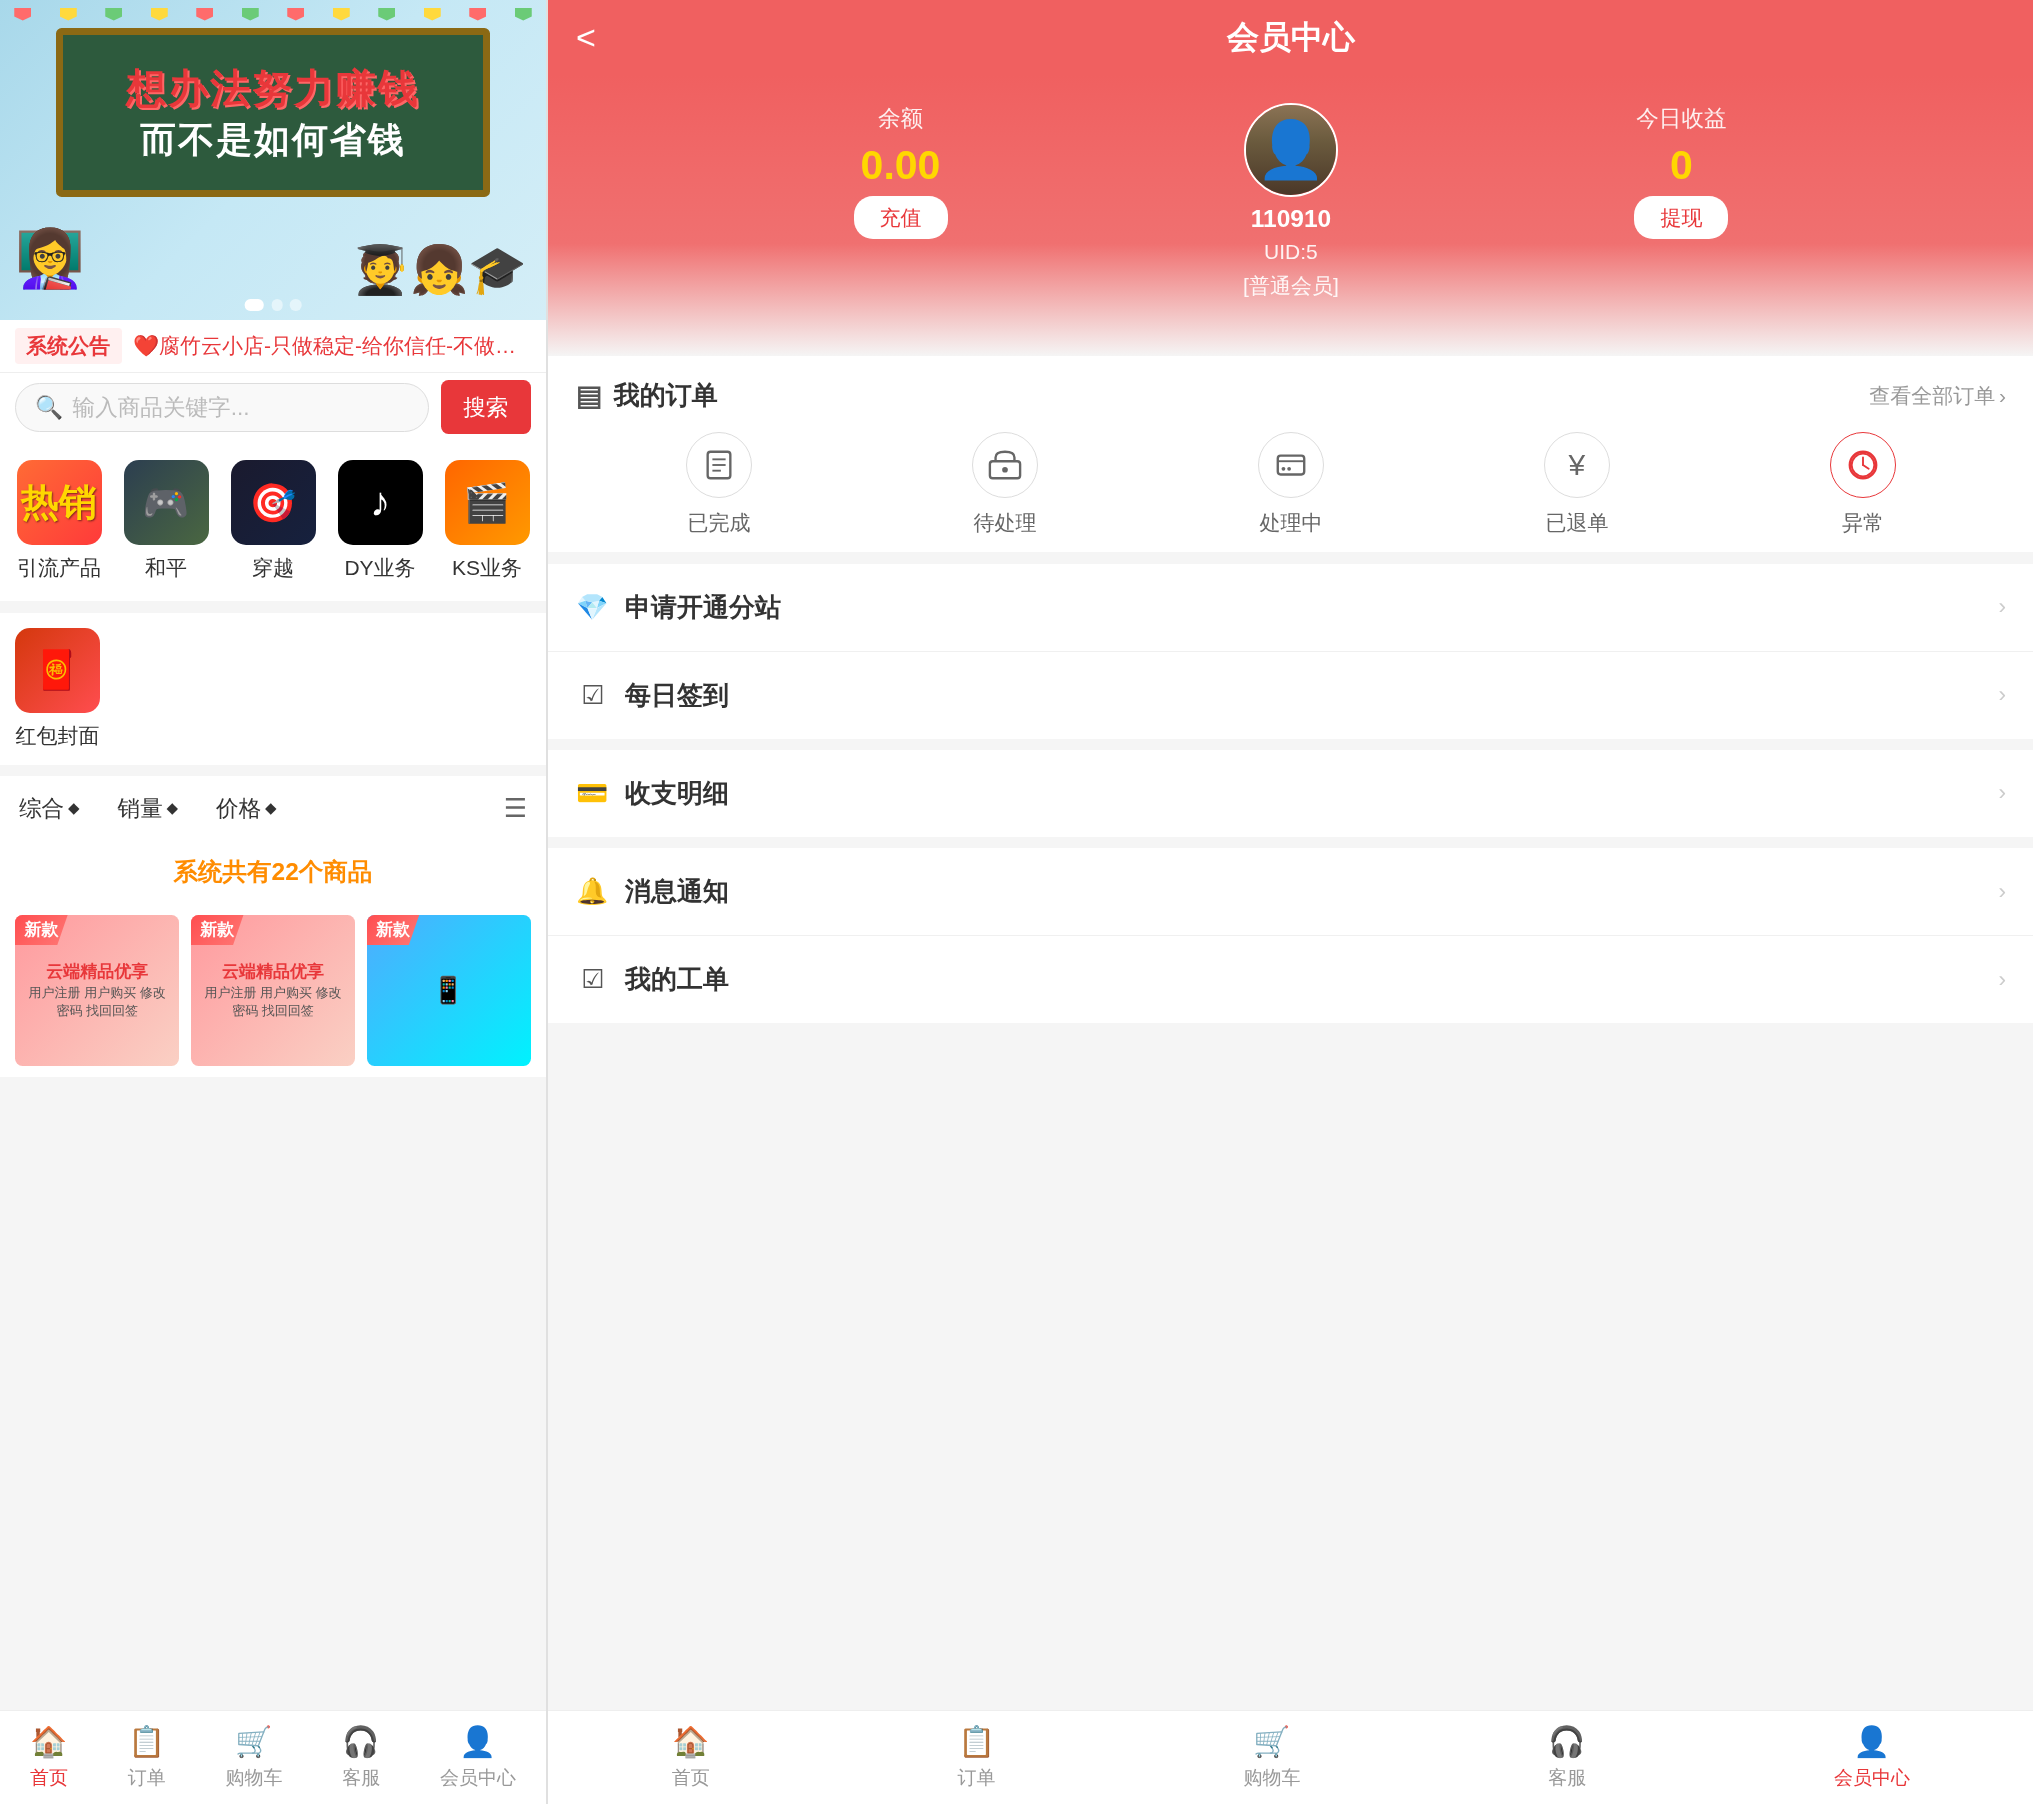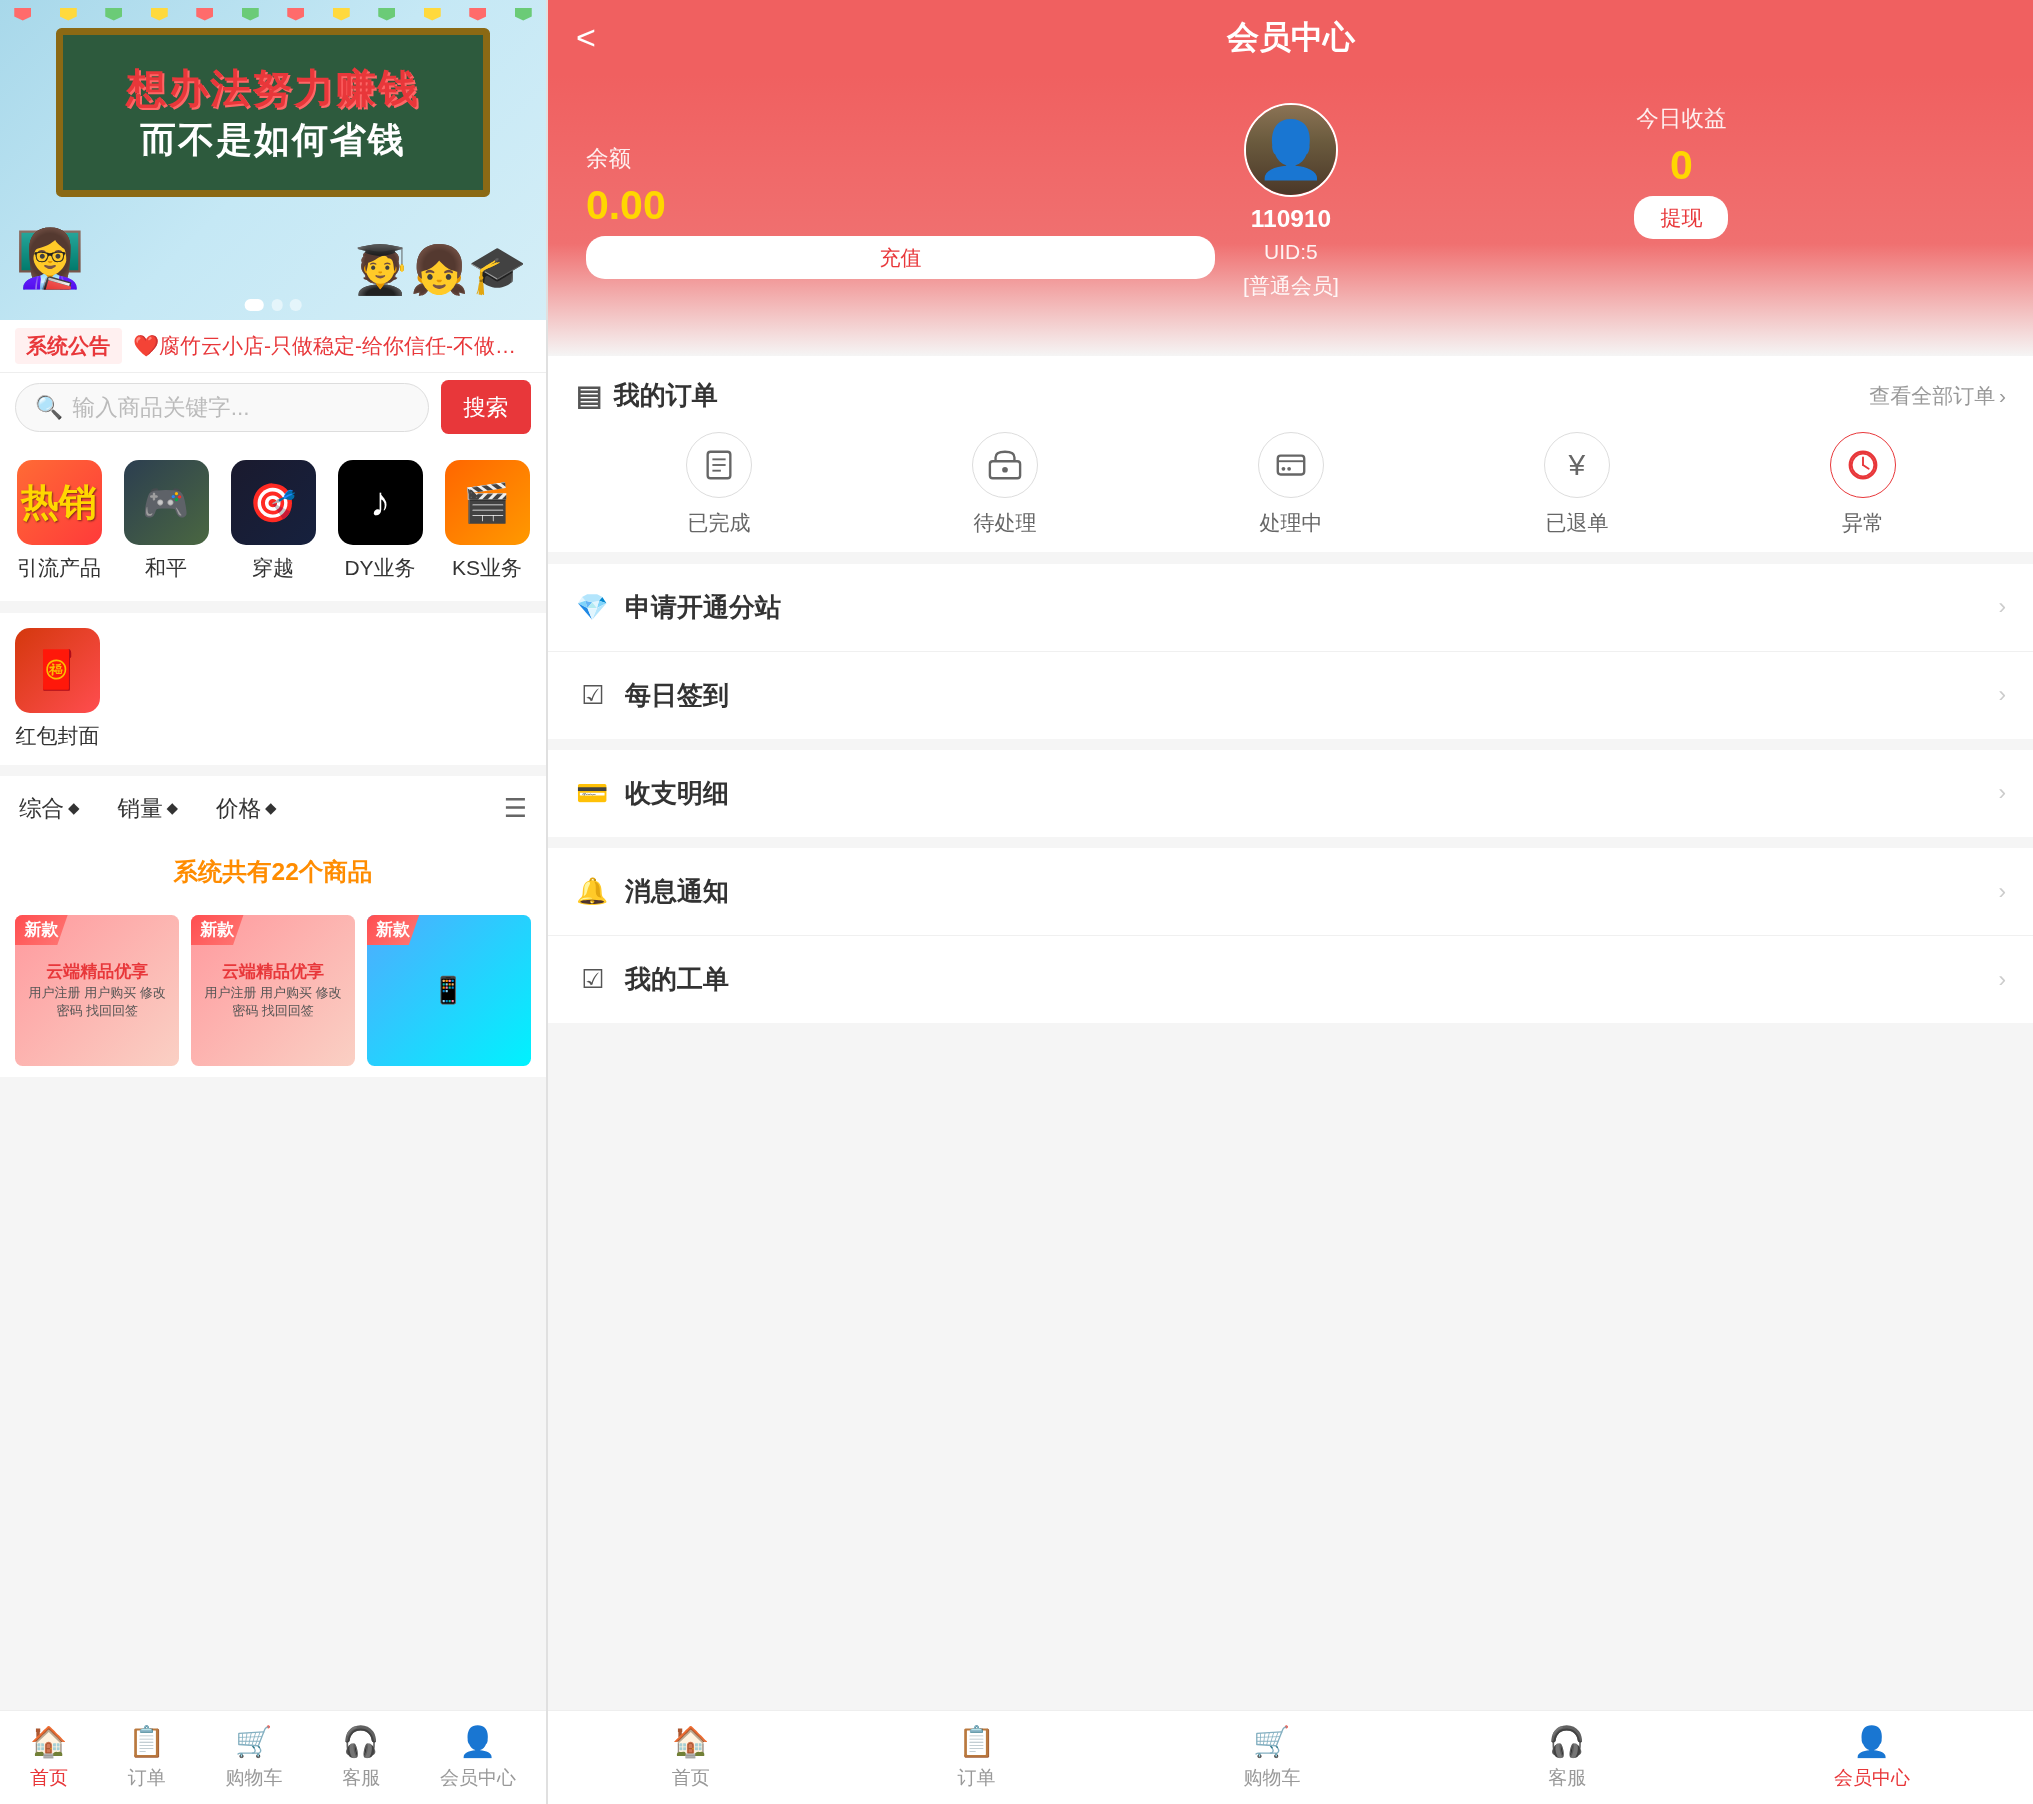--- a/index.html
+++ b/index.html
@@ -379,23 +379,23 @@
       display: flex;
       align-items: flex-start;
       gap: 28px;
       position: relative;
       flex-shrink: 0;
     }
 
     .balance-block {
       display: flex;
       flex-direction: column;
+      align-items: center;
       gap: 7.5px;
       flex: 1;
-      margin-top: 40px;
     }
     .balance-label {
       font-size: 22.6px;
       color: rgba(255,255,255,0.9);
     }
     .balance-amount {
       font-size: 41px;
       font-weight: bold;
       color: #ffd700;
     }

